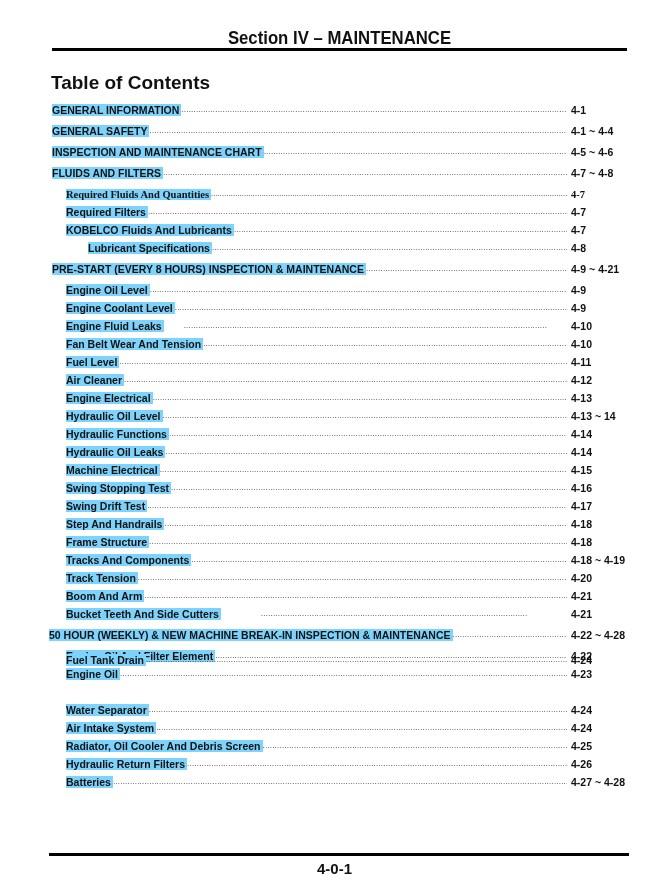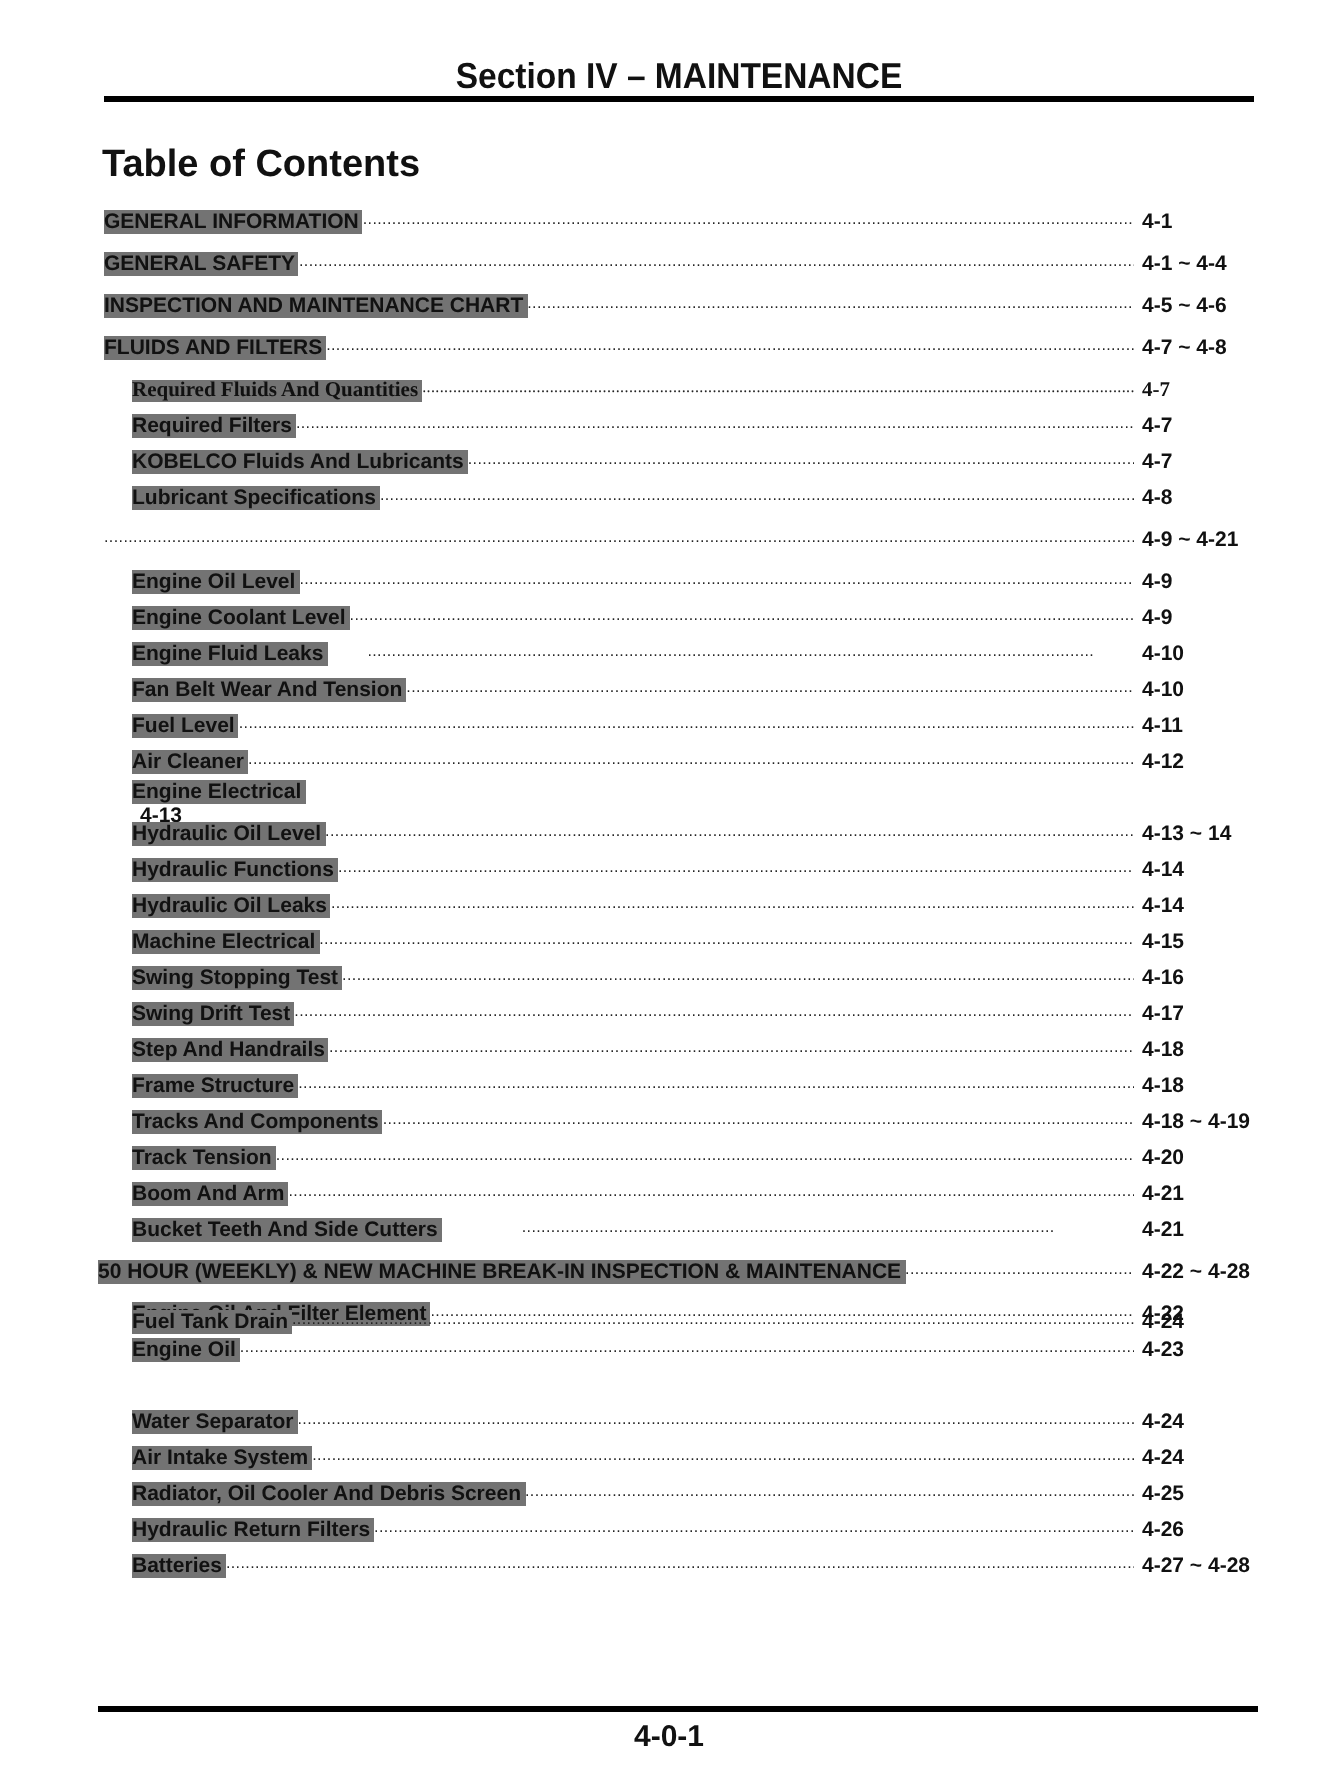--- a/index.html
+++ b/index.html
@@ -55,21 +55,21 @@
       height: 14px;
       display: flex;
       align-items: baseline;
       font-size: 10.5px;
       font-weight: bold;
       white-space: nowrap;
     }
     .toc-row .label {
       flex: 0 0 auto;
       padding-right: 2px;
-      background: #737373;
+      background: #7dd3fc;
     }
     .toc-row .leader {
       flex: 1 1 auto;
       overflow: hidden;
       height: 12px;
       position: relative;
     }
     .toc-row .leader::after {
       content: "................................................................................................................................................................................................................................................................................";
       position: absolute;
@@ -144,26 +144,27 @@
     <div class="toc-row sub" style="top: 204px; padding-left: 66px; box-sizing: border-box; width: 629px;">
     <span class="label">Required Filters</span>
     <span class="leader"></span>
     <span class="page">4-7</span>
   </div>
     <div class="toc-row sub" style="top: 222px; padding-left: 66px; box-sizing: border-box; width: 629px;">
     <span class="label">KOBELCO Fluids And Lubricants</span>
     <span class="leader"></span>
     <span class="page">4-7</span>
   </div>
-    <div class="toc-row sub" style="top: 240px; padding-left: 66px; box-sizing: border-box; width: 629px;">
+    <div class="toc-row sub" style="top: 240px; padding-left: 88px; box-sizing: border-box; width: 629px;">
     <span class="label">Lubricant Specifications</span>
     <span class="leader"></span>
     <span class="page">4-8</span>
   </div>
     <div class="toc-row top" style="top: 261px; padding-left: 52px; box-sizing: border-box; width: 629px;">
+    <span class="label">PRE-START (EVERY 8 HOURS) INSPECTION &amp; MAINTENANCE</span>
     <span class="leader"></span>
     <span class="page">4-9 ~ 4-21</span>
   </div>
     <div class="toc-row sub" style="top: 282px; padding-left: 66px; box-sizing: border-box; width: 629px;">
     <span class="label">Engine Oil Level</span>
     <span class="leader"></span>
     <span class="page">4-9</span>
   </div>
     <div class="toc-row sub" style="top: 300px; padding-left: 66px; box-sizing: border-box; width: 629px;">
     <span class="label">Engine Coolant Level</span>
@@ -183,21 +184,21 @@
     <div class="toc-row sub" style="top: 354px; padding-left: 66px; box-sizing: border-box; width: 629px;">
     <span class="label">Fuel Level</span>
     <span class="leader"></span>
     <span class="page">4-11</span>
   </div>
     <div class="toc-row sub" style="top: 372px; padding-left: 66px; box-sizing: border-box; width: 629px;">
     <span class="label">Air Cleaner</span>
     <span class="leader"></span>
     <span class="page">4-12</span>
   </div>
-    <div class="toc-row sub" style="top: 390px; padding-left: 66px; box-sizing: border-box; width: 629px; flex-direction: column;">
+    <div class="toc-row sub" style="top: 390px; padding-left: 66px; box-sizing: border-box; width: 629px;">
     <span class="label">Engine Electrical</span>
     <span class="leader"></span>
     <span class="page">4-13</span>
   </div>
     <div class="toc-row sub" style="top: 408px; padding-left: 66px; box-sizing: border-box; width: 629px;">
     <span class="label">Hydraulic Oil Level</span>
     <span class="leader"></span>
     <span class="page">4-13 ~ 14</span>
   </div>
     <div class="toc-row sub" style="top: 426px; padding-left: 66px; box-sizing: border-box; width: 629px;">

